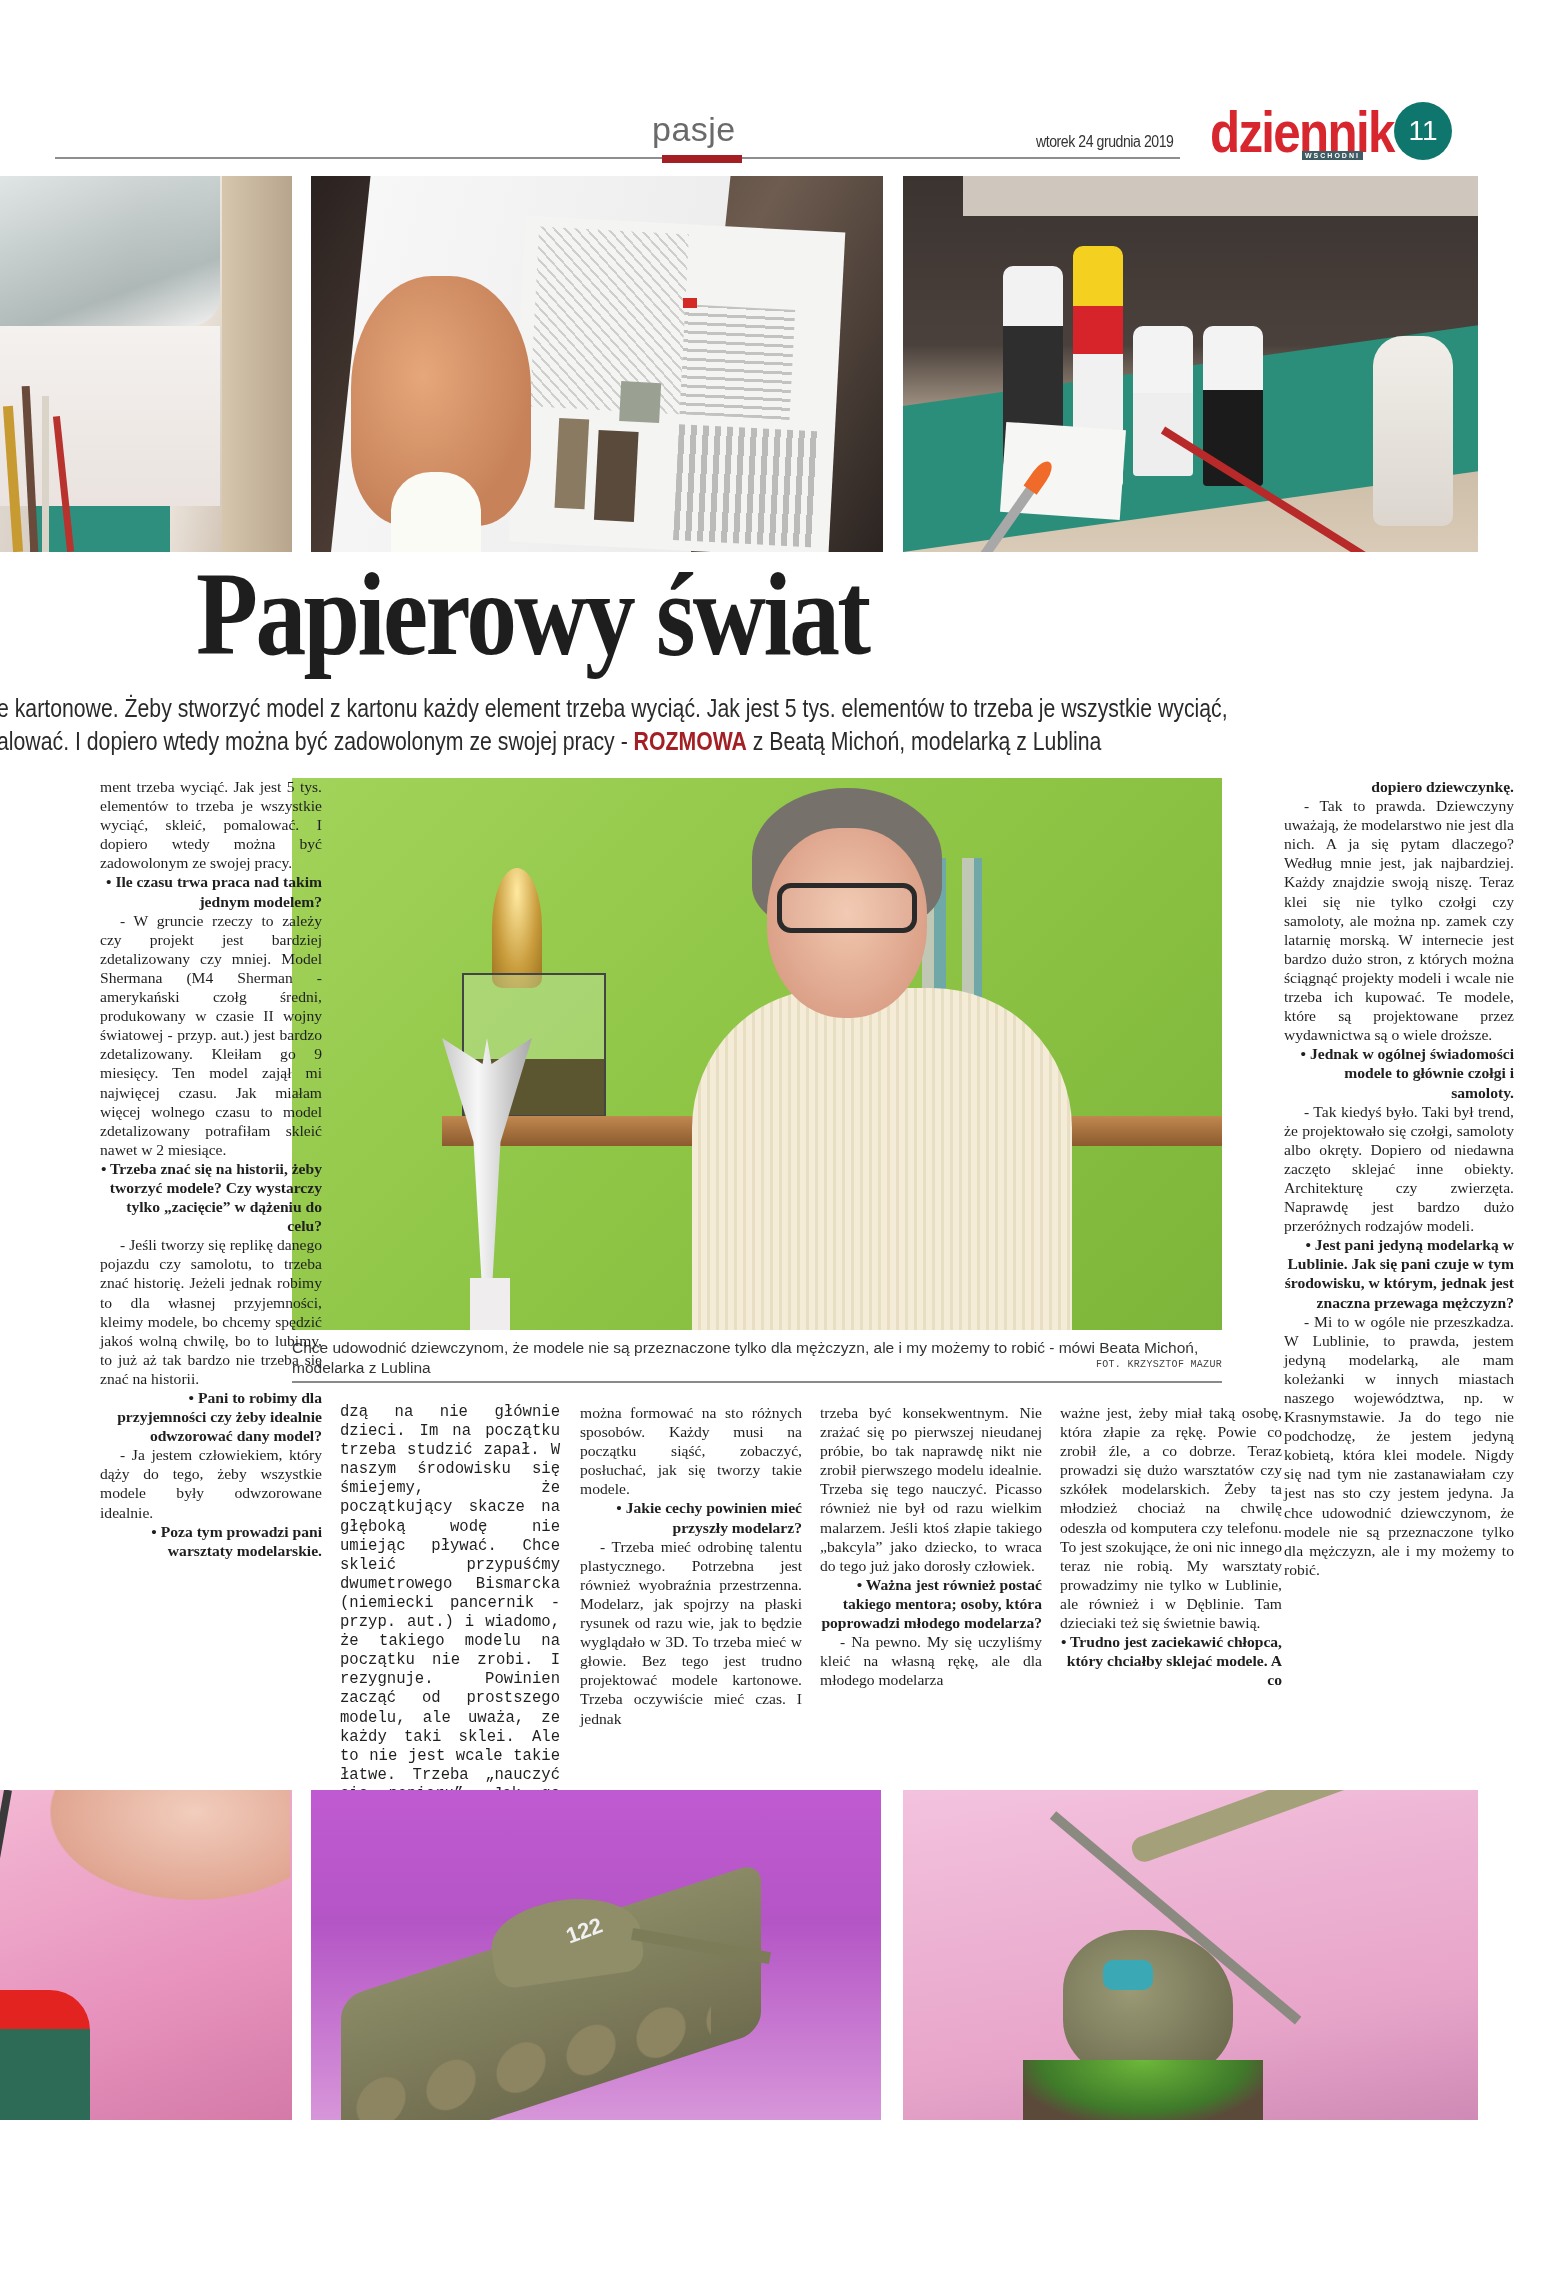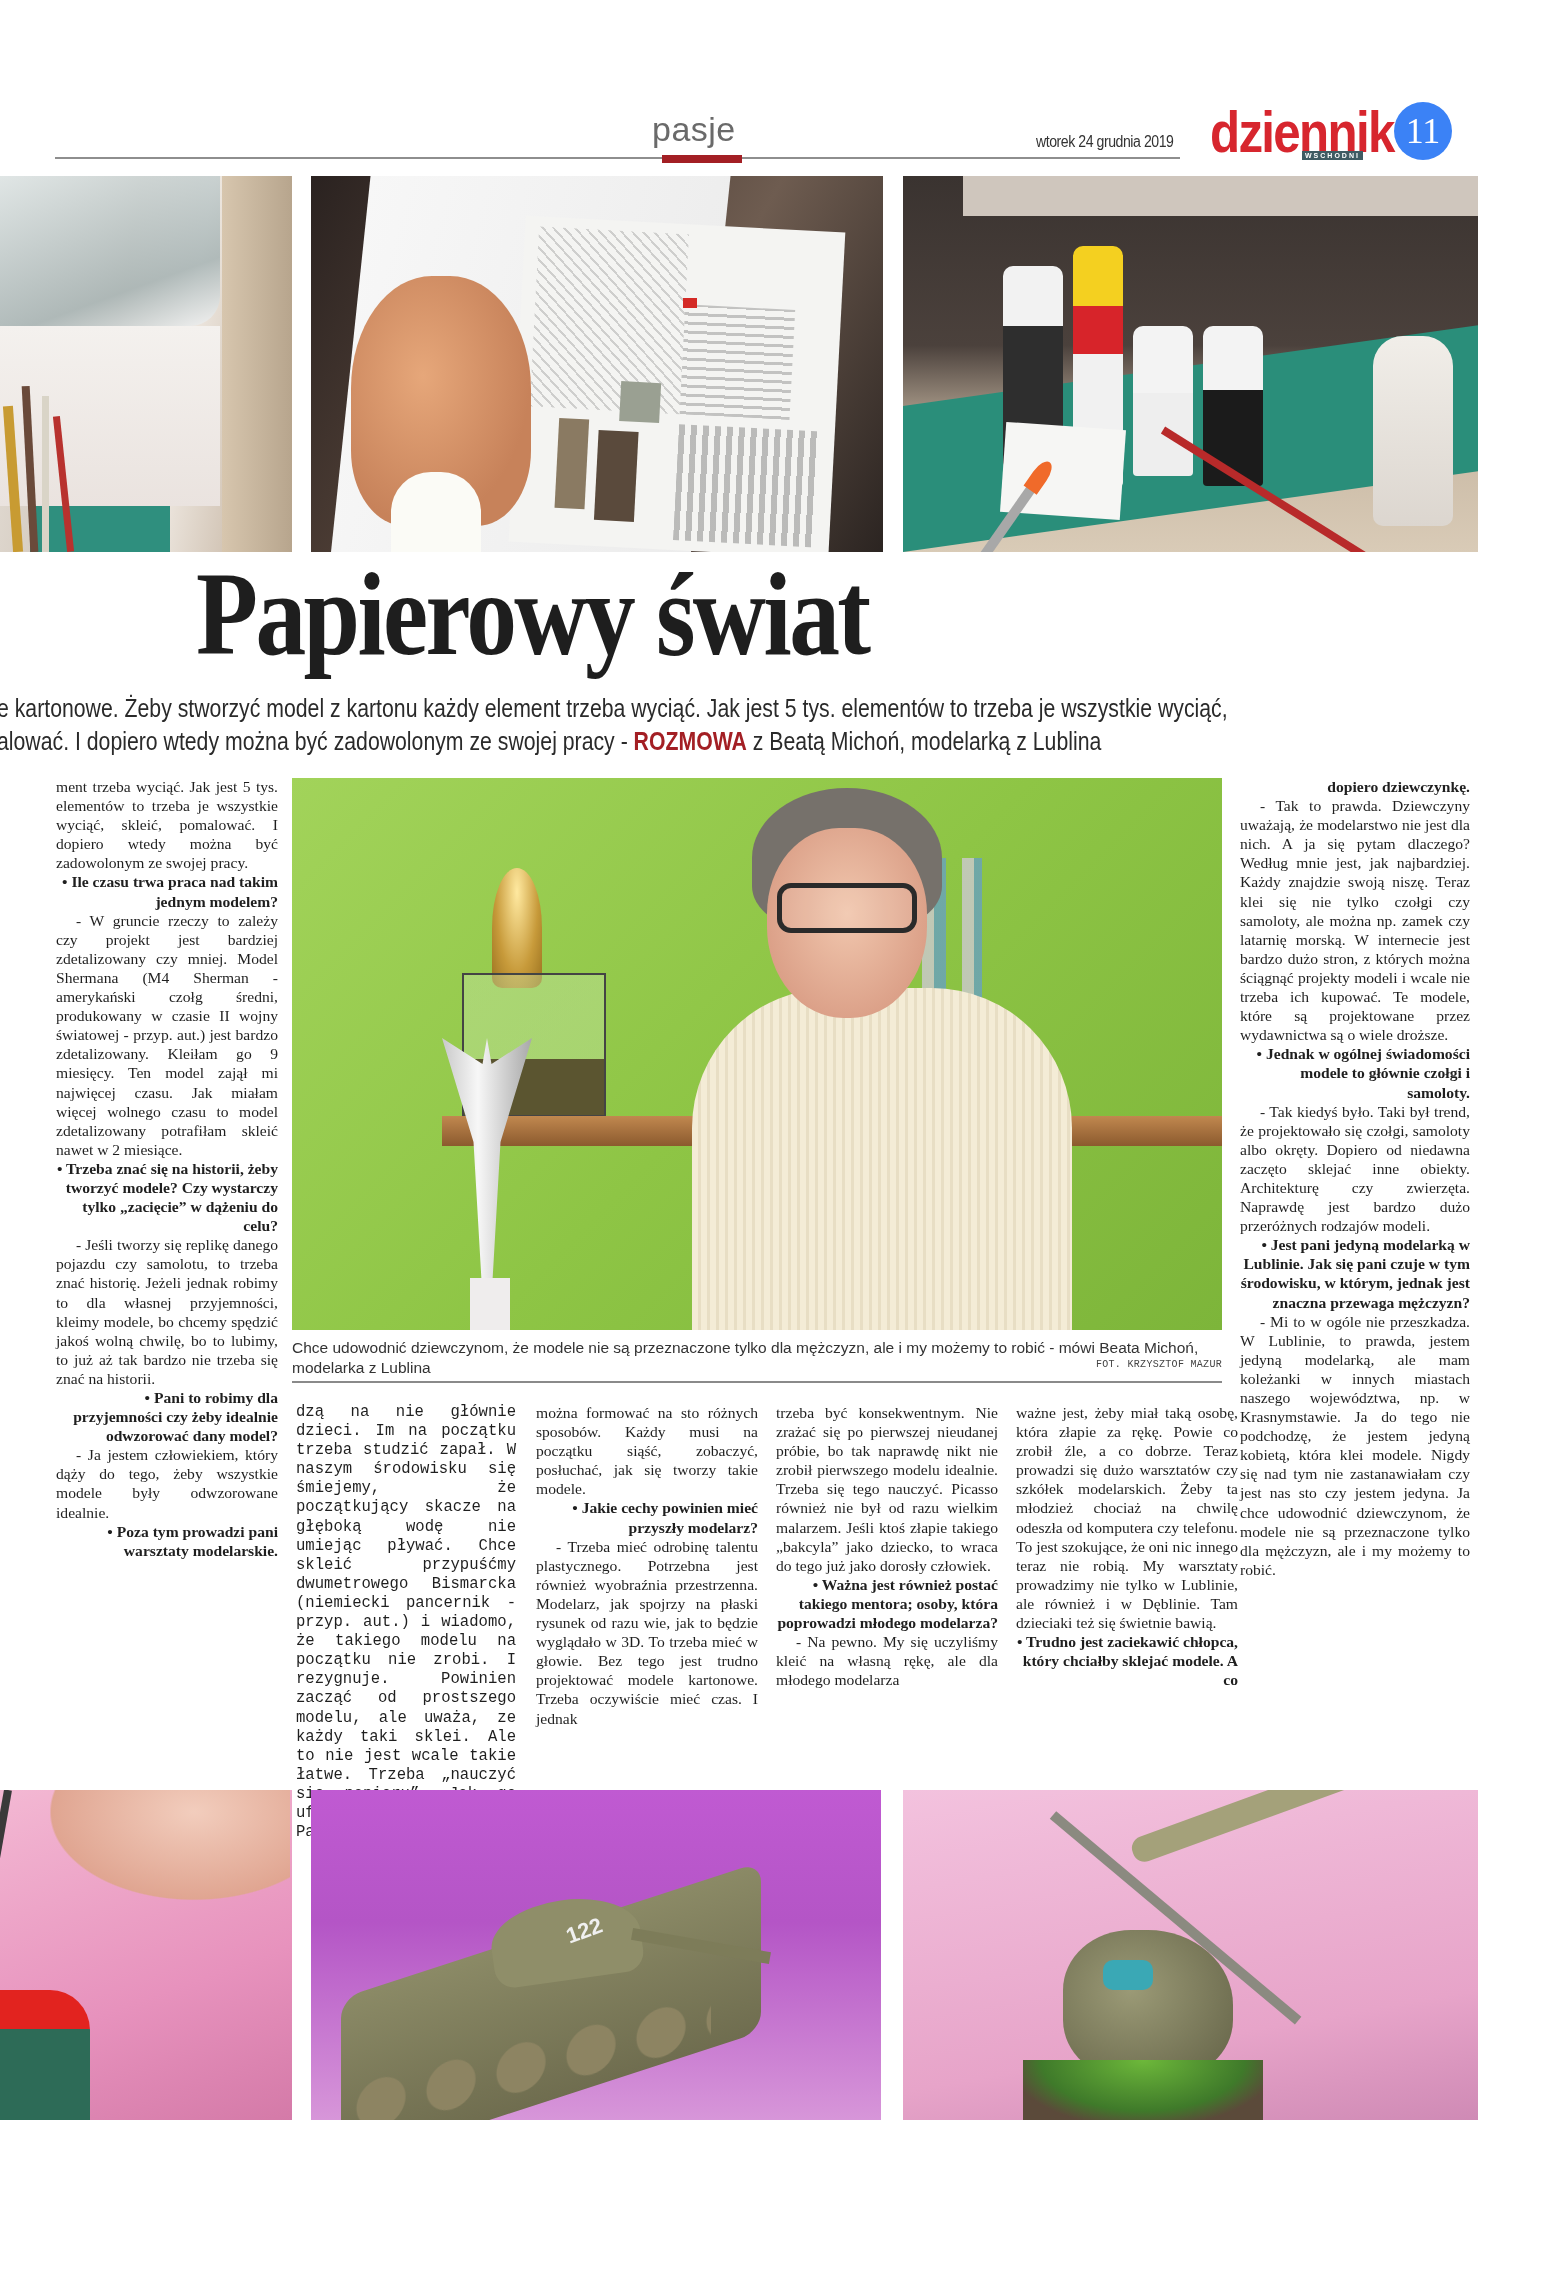--- a/index.html
+++ b/index.html
@@ -6,21 +6,21 @@
   body { width:1558px; height:2281px; position:relative; overflow:hidden; font-family:"Liberation Serif", serif; color:#1a1a1a; }
 
   
   .hdr-line { position:absolute; left:55px; top:157px; width:1125px; height:2px; background:#8e8e8e; }
   .section { position:absolute; left:652px; top:110px; font-family:"Liberation Sans", sans-serif; font-size:34px; color:#6a6a6a; font-weight:300; letter-spacing:0.5px; }
   .section-bar { position:absolute; left:662px; top:155px; width:80px; height:8px; background:#a31f24; }
   .date { position:absolute; left:1036px; top:133px; font-family:"Liberation Sans", sans-serif; font-size:16px; color:#333; letter-spacing:-0.5px; transform:scaleX(0.88); transform-origin:left center; }
   .logo { position:absolute; left:1210px; top:103px; width:172px; height:62px; }
   .logo-text { font-family:"Liberation Sans", sans-serif; font-weight:bold; font-size:58px; color:#d7262e; line-height:58px; letter-spacing:-2px; transform:scaleX(0.85); transform-origin:left top; display:block; }
   .logo-sub { position:absolute; left:92px; top:48px; background:#3f5b63; color:#fff; font-family:"Liberation Sans", sans-serif; font-size:7px; font-weight:bold; letter-spacing:2px; padding:1px 3px; }
-  .pagenum { position:absolute; left:1394px; top:102px; width:58px; height:58px; border-radius:50%; background:#3b82f6; color:#fff; font-family:Liberation Serif, serif; font-size:36px; text-align:center; line-height:58px; }
+  .pagenum { position:absolute; left:1394px; top:102px; width:58px; height:58px; border-radius:50%; background:#0f766e; color:#fff; font-family:Liberation Sans, sans-serif; font-size:28px; text-align:center; line-height:58px; }
 
   
   .photo { position:absolute; overflow:hidden; }
   .ph-brushes { left:0; top:176px; width:292px; height:376px; background:linear-gradient(100deg,#e8e3dc 0%,#cfc4b8 40%,#efe9e2 60%,#b9a58f 100%); }
   .ph-brushes .tub { position:absolute; left:0; top:0; width:220px; height:150px; background:linear-gradient(160deg,#dfe6e6,#aab6b6 70%,#f3f3f3); border-radius:0 0 30px 0; opacity:.9; }
   .ph-brushes .cloth { position:absolute; left:0; top:150px; width:220px; height:180px; background:linear-gradient(180deg,#f4f1ee,#eae3df); }
   .ph-brushes .mat { position:absolute; left:30px; top:330px; width:140px; height:46px; background:#2f8f7e; }
   .ph-brushes .b1 { position:absolute; left:8px; top:230px; width:10px; height:146px; background:#c89b32; transform:rotate(-4deg); }
   .ph-brushes .b2 { position:absolute; left:26px; top:210px; width:8px; height:166px; background:#6a4a3a; transform:rotate(-3deg); }
   .ph-brushes .b3 { position:absolute; left:42px; top:220px; width:7px; height:156px; background:#d9d4c7; }
@@ -74,21 +74,21 @@
   .ph-main .woman .glasses { position:absolute; left:125px; top:95px; width:140px; height:50px; border:5px solid #2a2a2a; border-radius:14px; box-sizing:border-box; background:rgba(255,255,255,.08); }
   .ph-main .woman .body { position:absolute; left:40px; top:200px; width:380px; height:342px; background:repeating-linear-gradient(90deg,#f4ecd6 0 6px,#e8dec4 6px 9px); border-radius:140px 140px 0 0; }
   .ph-main .statuette { position:absolute; left:150px; top:260px; width:90px; height:260px; background:linear-gradient(90deg,#c9c9c9,#f7f7f7 40%,#a8a8a8); clip-path:polygon(0 0,35% 40%,45% 100%,55% 100%,65% 40%,100% 0,55% 10%,50% 0,45% 10%); }
   .ph-main .base { position:absolute; left:178px; top:500px; width:40px; height:52px; background:#efeded; }
 
   .caption { position:absolute; left:292px; top:1338px; width:930px; font-family:"Liberation Sans", sans-serif; font-size:15.5px; line-height:20px; color:#333; }
   .credit { position:absolute; right:336px; top:1359px; font-family:Liberation Mono, monospace; font-size:10px; color:#444; letter-spacing:0.3px; }
   .cap-rule { position:absolute; left:292px; top:1381px; width:930px; height:2px; background:#8a8a8a; }
 
   
-  .col { position:absolute; font-family:"Liberation Serif", serif; font-size:15.6px; line-height:19.1px; color:#1f1f1f; text-align:justify; hyphens:manual; }
+  .col { position:absolute; font-family:"Liberation Serif", serif; font-size:15.6px; line-height:19.1px; color:#1f1f1f; text-align:justify; hyphens:manual;margin-left:44px; }
   .col p { margin:0; text-indent:20px; }
   .col p.noind { text-indent:0; }
   .col .q { font-weight:bold; text-indent:0; text-align:right; }
   .c1 { left:56px; top:777px; width:222px; }
   .c2 { left:296px; top:1403px; width:220px;font-family:Liberation Mono, monospace; }
   .c3 { left:536px; top:1403px; width:222px; }
   .c4 { left:776px; top:1403px; width:222px; }
   .c5 { left:1016px; top:1403px; width:222px; }
   .c6 { left:1240px; top:777px; width:230px; }
 

